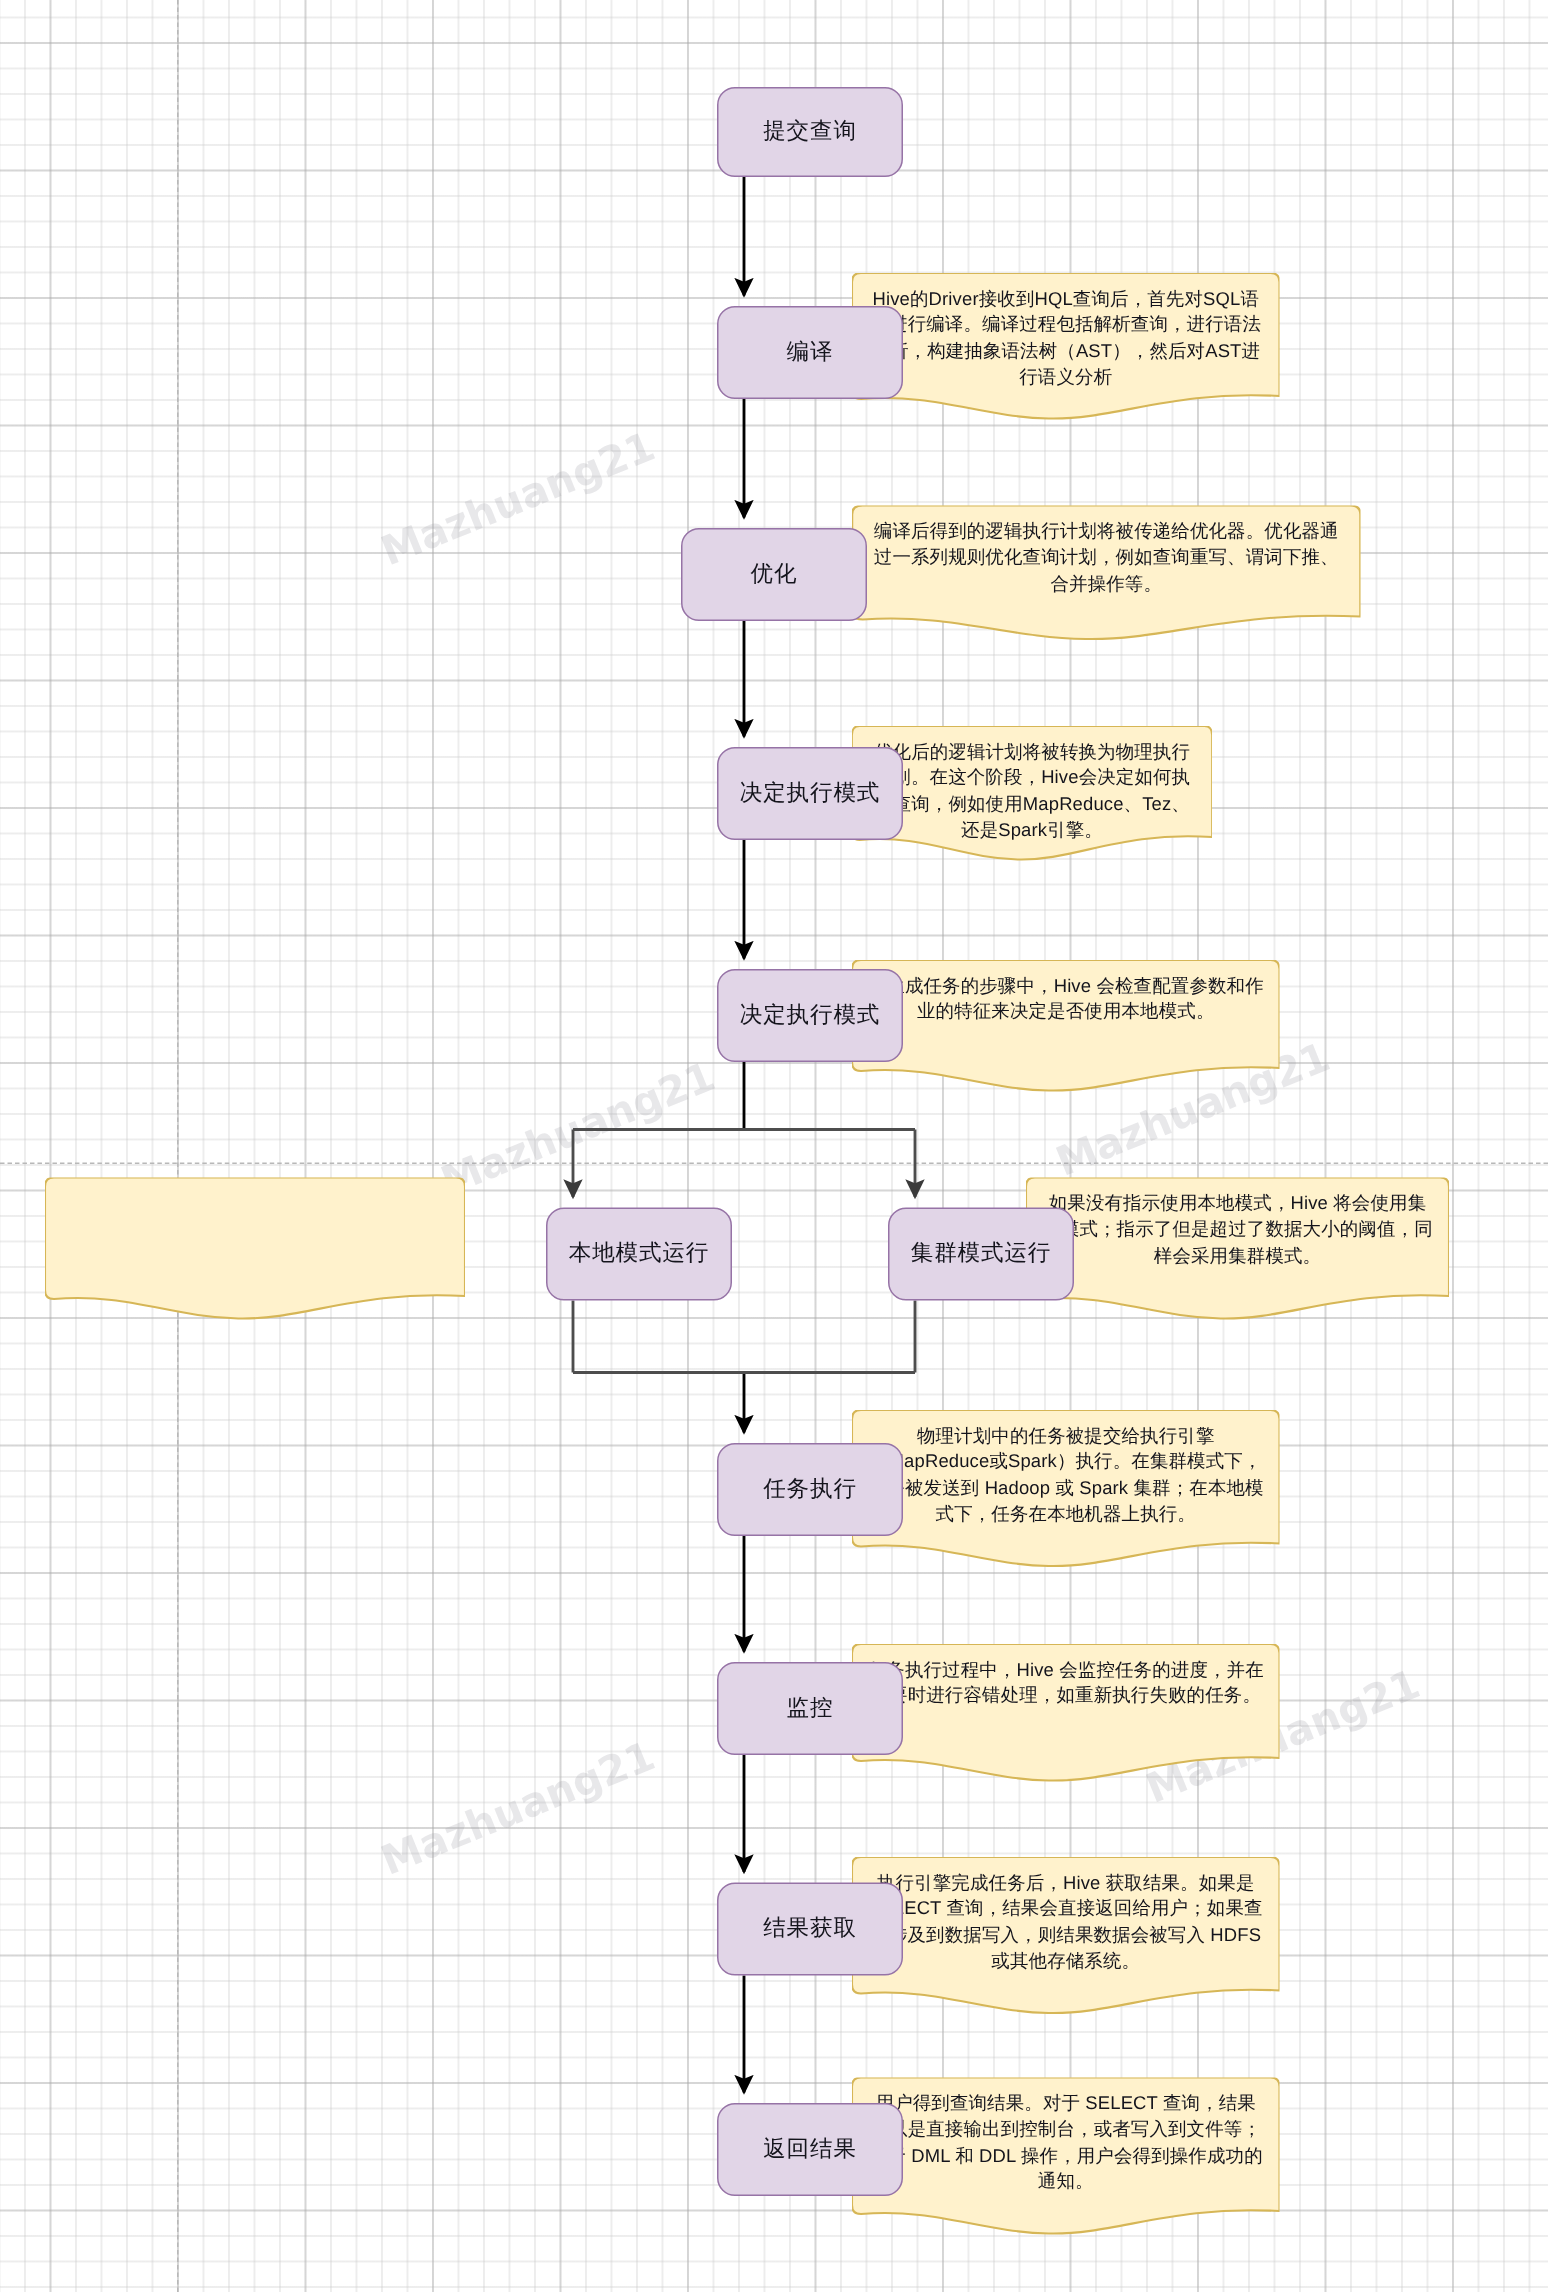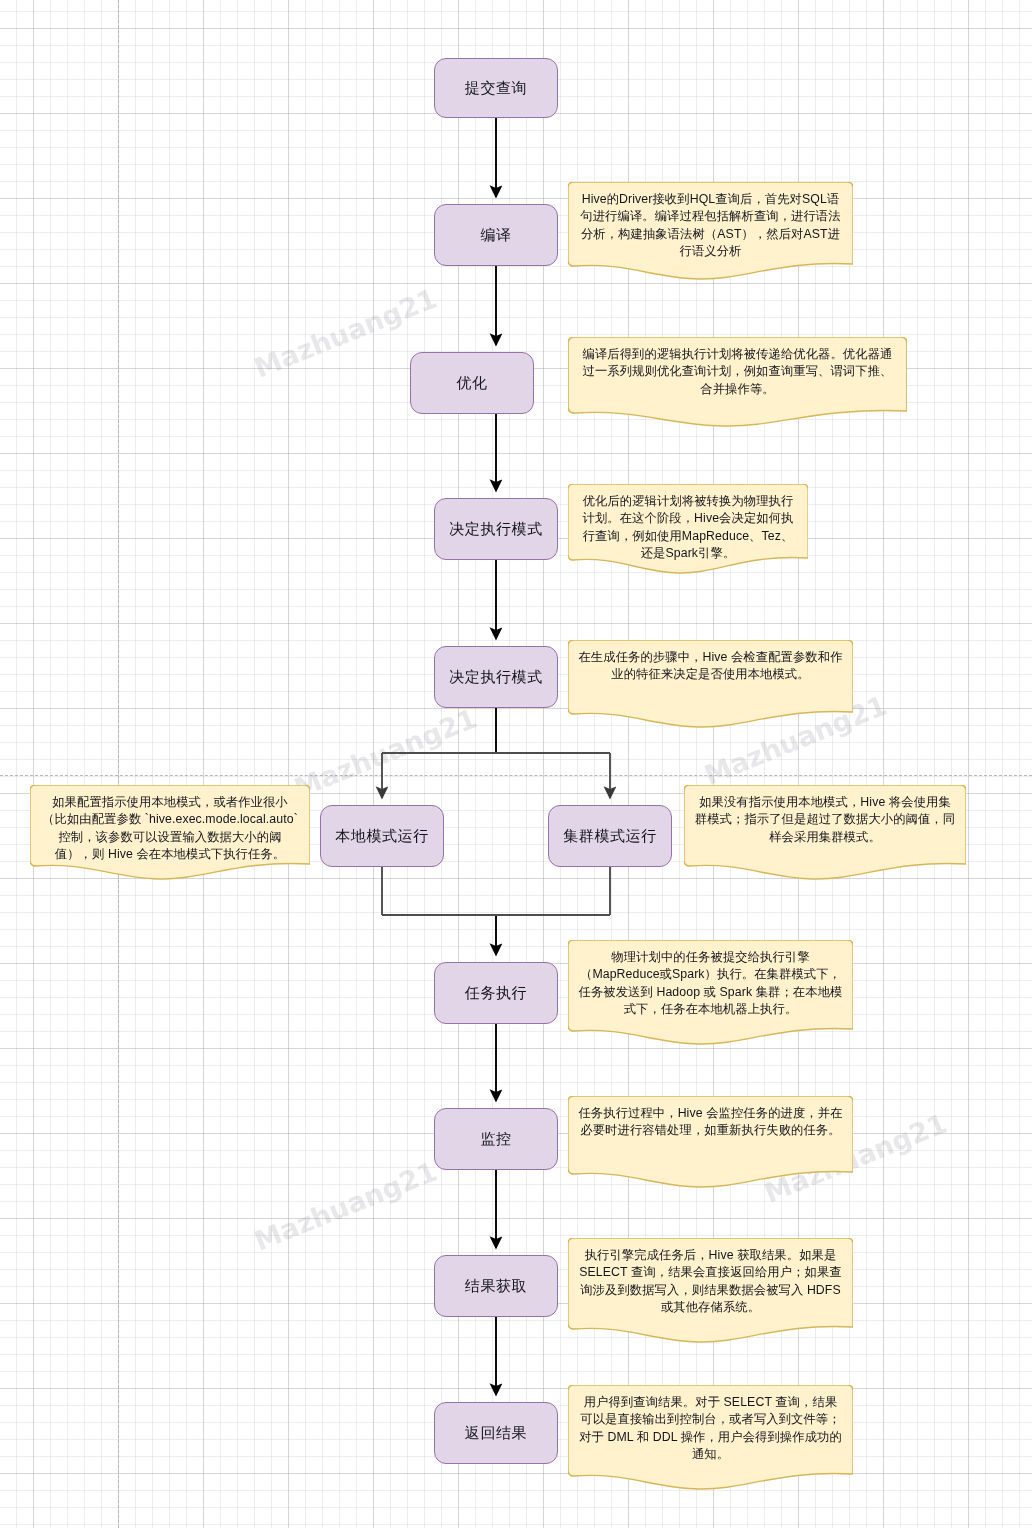--- a/index.html
+++ b/index.html
@@ -67,20 +67,21 @@
     border: 1.6px solid #9673a6;
     border-radius: 12px;
     display: flex;
     align-items: center;
     justify-content: center;
     color: #14141c;
     font-size: 15px;
     letter-spacing: 0.6px;
     text-align: center;
     line-height: 1.3;
+    margin-left: 44px;
   }
 
   
   .note {
     position: absolute;
     box-sizing: border-box;
   }
   .note svg {
     position: absolute;
     left: 0;
@@ -192,21 +193,20 @@
       <div class="note" style="left: 568px; top: 640px; width: 285px; height: 88px;">
         <svg viewBox="0 0 285 88" preserveAspectRatio="none">
           <path d="M6,0 H279 Q285,0 285,6 V72 C210.9,68 176.7,88 131.1,87 C85.5,86 57,70 6,74 Q0,74 0,68 V6 Q0,0 6,0 Z" fill="#fff2cc" stroke="#d6b656" stroke-width="1.4" stroke-linejoin="round"></path>
         </svg>
         <div class="note-text">在生成任务的步骤中，Hive 会检查配置参数和作业的特征来决定是否使用本地模式。</div>
       </div>
       <div class="note" style="left: 30px; top: 785px; width: 280px; height: 95px;">
         <svg viewBox="0 0 280 95" preserveAspectRatio="none">
           <path d="M6,0 H274 Q280,0 280,6 V79 C207.2,75 173.6,95 128.8,94 C84,93 56,77 6,81 Q0,81 0,75 V6 Q0,0 6,0 Z" fill="#fff2cc" stroke="#d6b656" stroke-width="1.4" stroke-linejoin="round"></path>
         </svg>
-        <div class="note-text">如果配置指示使用本地模式，或者作业很小（比如由配置参数 `hive.exec.mode.local.auto` 控制，该参数可以设置输入数据大小的阈值），则 Hive 会在本地模式下执行任务。</div>
       </div>
       <div class="note" style="left: 684px; top: 785px; width: 282px; height: 95px;">
         <svg viewBox="0 0 282 95" preserveAspectRatio="none">
           <path d="M6,0 H276 Q282,0 282,6 V79 C208.68,75 174.84,95 129.72,94 C84.6,93 56.400000000000006,77 6,81 Q0,81 0,75 V6 Q0,0 6,0 Z" fill="#fff2cc" stroke="#d6b656" stroke-width="1.4" stroke-linejoin="round"></path>
         </svg>
         <div class="note-text">如果没有指示使用本地模式，Hive 将会使用集群模式；指示了但是超过了数据大小的阈值，同样会采用集群模式。</div>
       </div>
       <div class="note" style="left: 568px; top: 940px; width: 285px; height: 105px; padding-left: 19px;">
         <svg viewBox="0 0 285 105" preserveAspectRatio="none">
           <path d="M6,0 H279 Q285,0 285,6 V89 C210.9,85 176.7,105 131.1,104 C85.5,103 57,87 6,91 Q0,91 0,85 V6 Q0,0 6,0 Z" fill="#fff2cc" stroke="#d6b656" stroke-width="1.4" stroke-linejoin="round"></path>

